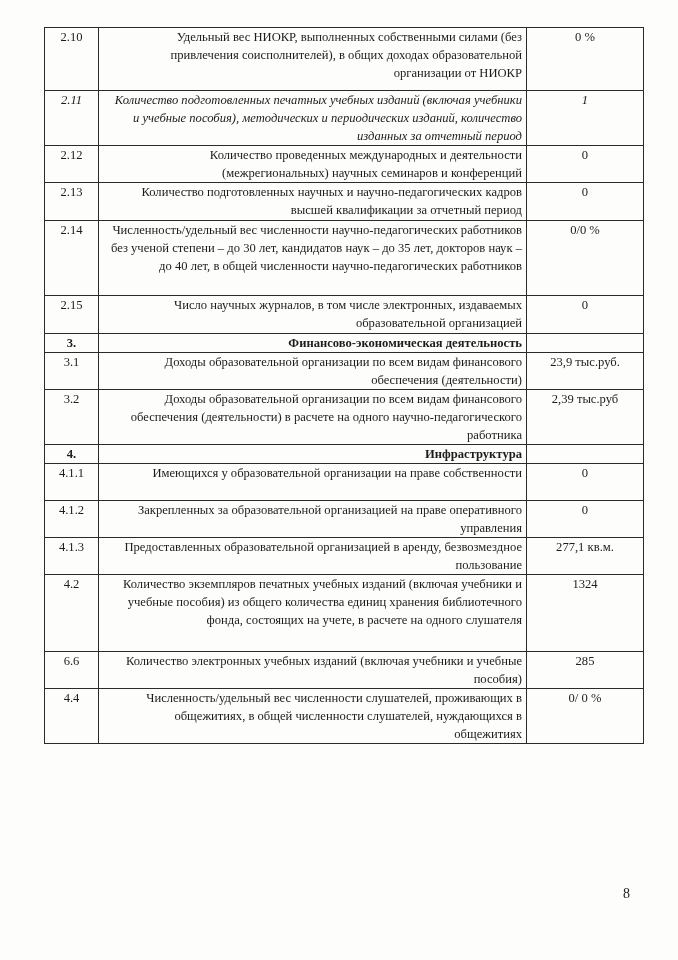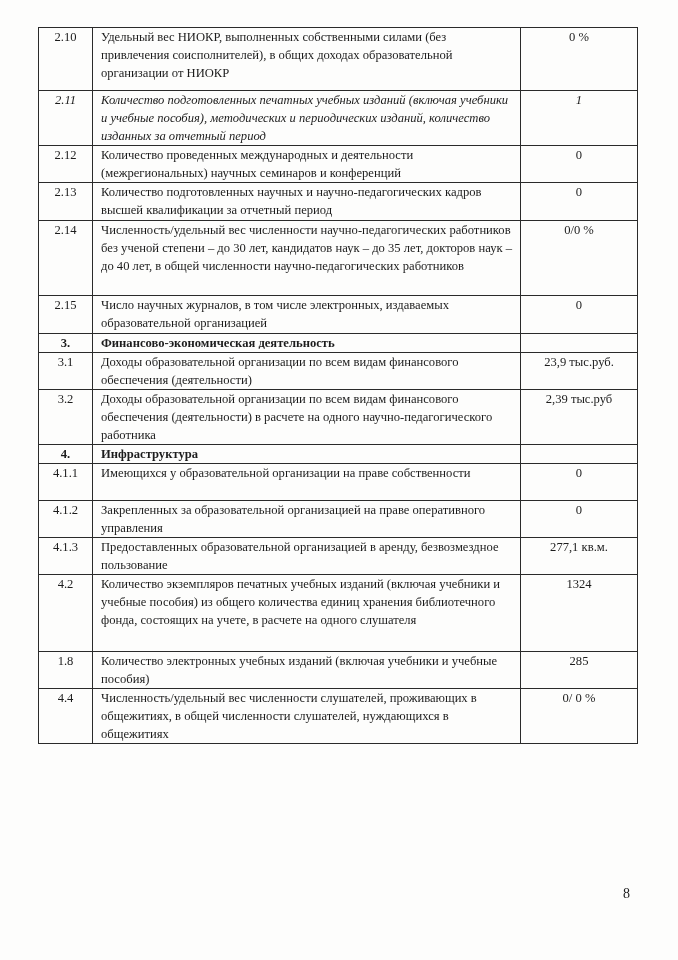--- a/index.html
+++ b/index.html
@@ -6,34 +6,34 @@
     body {
       width: 678px; height: 960px;
       background: #fdfdfc;
       position: relative;
       overflow: hidden;
       font-family: "Liberation Serif", "DejaVu Serif", serif;
       color: #1c1c1c;
     }
     .page-table {
       position: absolute;
-      left: 38px; top: 27px;
+      left: 44px; top: 27px;
       width: 586px;
       border-collapse: collapse;
       table-layout: fixed;
       font-size: 12.6px;
       line-height: 18px;
     }
     .page-table td {
       border: 1px solid #2a2a2a;
       vertical-align: top;
       padding: 0 0 0 0;
     }
     .col-num { width: 53px; text-align: center; }
-    .col-desc { width: 415px; padding-left: 8px !important; padding-right: 4px !important; }
+    .col-desc { width: 415px; padding-left: 8px !important; padding-right: 4px !important; text-align: right; }
     .col-val { width: 116px; text-align: center; }
     .section-row td { font-weight: bold; }
     .page-number {
       position: absolute;
       left: 623px; top: 886px;
       font-size: 14px;
     }
   </style>
 </head>
 <body>
@@ -104,21 +104,21 @@
         <td class="col-num">4.1.3</td>
         <td class="col-desc">Предоставленных образовательной организацией в аренду, безвозмездное пользование</td>
         <td class="col-val">277,1 кв.м.</td>
       </tr>
       <tr style="height: 77px;">
         <td class="col-num">4.2</td>
         <td class="col-desc">Количество экземпляров печатных учебных изданий (включая учебники и учебные пособия) из общего количества единиц хранения библиотечного фонда, состоящих на учете, в расчете на одного слушателя</td>
         <td class="col-val">1324</td>
       </tr>
       <tr style="height: 37px;">
-        <td class="col-num">1.8</td>
+        <td class="col-num">6.6</td>
         <td class="col-desc">Количество электронных учебных изданий (включая учебники и учебные пособия)</td>
         <td class="col-val">285</td>
       </tr>
       <tr style="height: 54px; margin-left: 39px;">
         <td class="col-num">4.4</td>
         <td class="col-desc">Численность/удельный вес численности слушателей, проживающих в общежитиях, в общей численности слушателей, нуждающихся в общежитиях</td>
         <td class="col-val">0/ 0 %</td>
       </tr>
     </tbody>
 </table>

